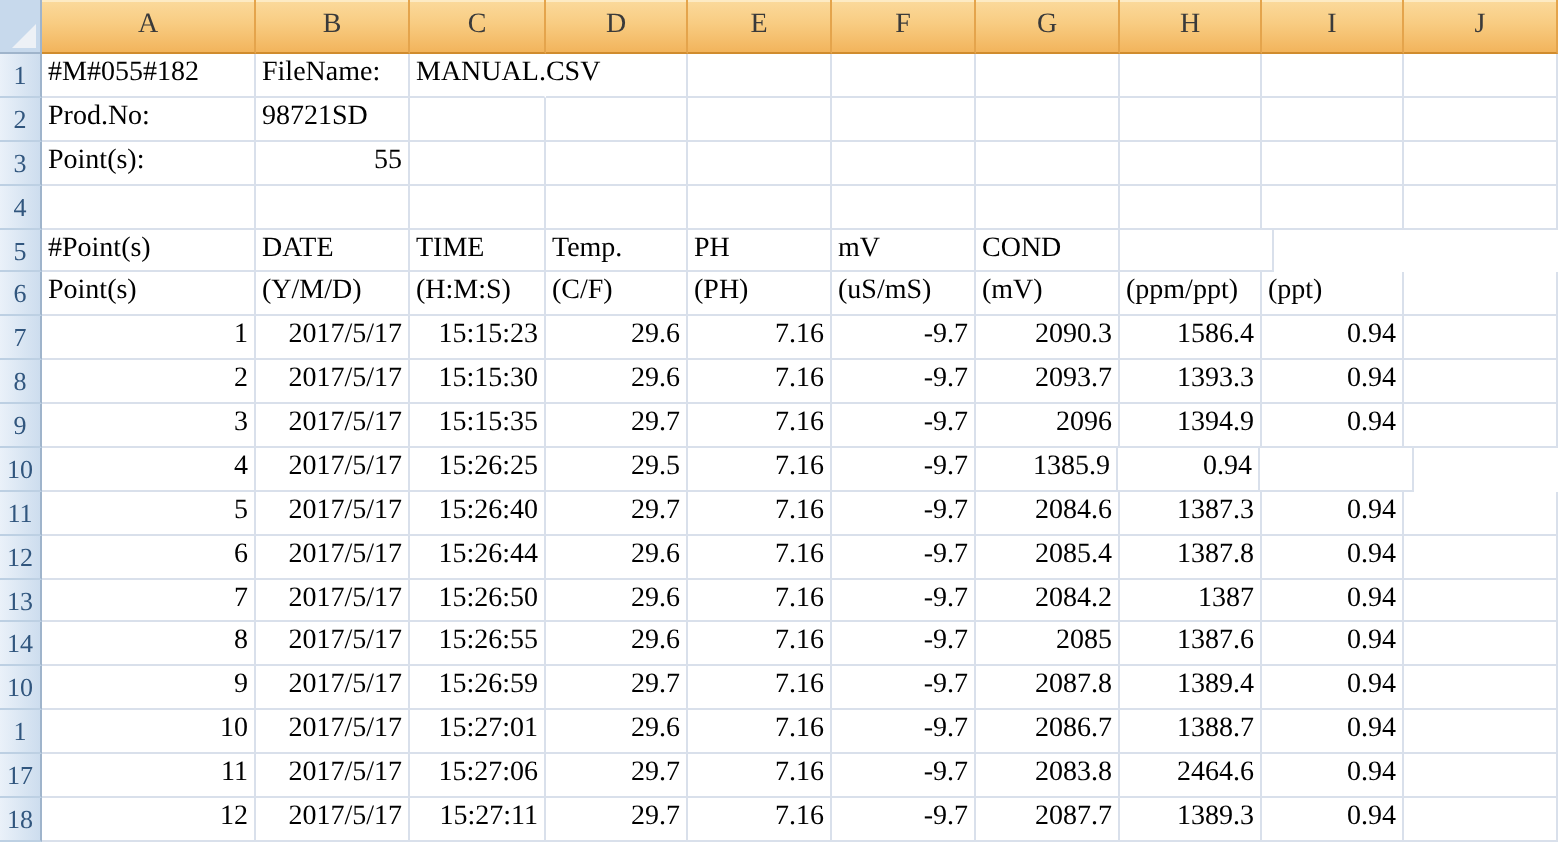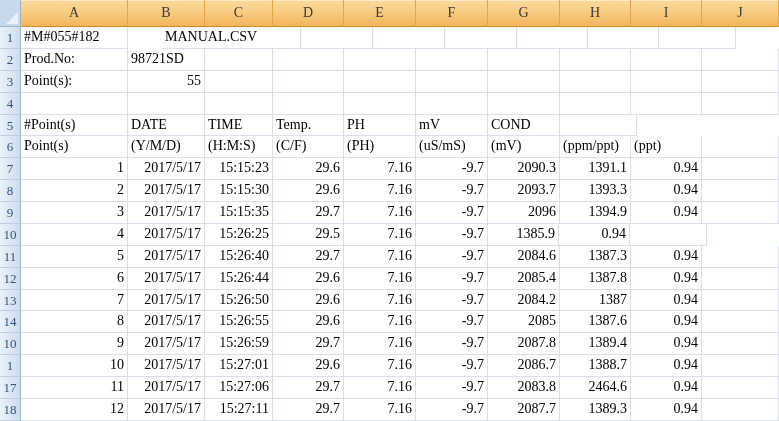--- a/index.html
+++ b/index.html
@@ -58,21 +58,21 @@
     border-bottom: 1px solid var(--c-gridline, #D9E0EB);
     padding: 0 3px; font-size: 14px; line-height: 20.5px;
     white-space: nowrap; overflow: hidden;
     color: var(--c-cell-text, #000);
     text-align: left;
   }
   .cell.ar { text-align: right; }
   
   [data-name="cell-C1"] {
     overflow: visible; border-right-color: transparent;
-    position: relative; z-index: 2; margin-left: 34px;
+    position: relative; z-index: 2;
   }
   
   .cw-A{width:107px}.cw-B{width:77px}.cw-C{width:68px}.cw-D{width:71px}
   .cw-E{width:72px}.cw-F{width:72px}.cw-G{width:72px}.cw-H{width:71px}
   .cw-I{width:71px}.cw-J{width:77px}
 </style>
 </head>
 <body>
 
 <div class="sheet" data-name="spreadsheet">
@@ -90,20 +90,21 @@
       <div class="ch cw-G" data-name="column-header-G">G</div>
       <div class="ch cw-H" data-name="column-header-H">H</div>
       <div class="ch cw-I" data-name="column-header-I">I</div>
       <div class="ch cw-J" data-name="column-header-J">J</div>
     </div>
   <div data-name="sheet-body">
 
   <div class="row" data-name="sheet-row-1">
         <div class="rh" data-name="row-header-1">1</div>
         <div class="cell cw-A" data-name="cell-A1">#M#055#182</div>
+        <div class="cell cw-B" data-name="cell-B1">FileName:</div>
         <div class="cell cw-C" data-name="cell-C1">MANUAL.CSV</div>
         <div class="cell cw-D" data-name="cell-D1"></div>
         <div class="cell cw-E" data-name="cell-E1"></div>
         <div class="cell cw-F" data-name="cell-F1"></div>
         <div class="cell cw-G" data-name="cell-G1"></div>
         <div class="cell cw-H" data-name="cell-H1"></div>
         <div class="cell cw-I" data-name="cell-I1"></div>
         <div class="cell cw-J" data-name="cell-J1"></div>
       </div>
       <div class="row" data-name="sheet-row-2">
@@ -171,21 +172,21 @@
       </div>
       <div class="row" data-name="sheet-row-7">
         <div class="rh" data-name="row-header-7">7</div>
         <div class="cell cw-A ar" data-name="cell-A7">1</div>
         <div class="cell cw-B ar" data-name="cell-B7">2017/5/17</div>
         <div class="cell cw-C ar" data-name="cell-C7">15:15:23</div>
         <div class="cell cw-D ar" data-name="cell-D7">29.6</div>
         <div class="cell cw-E ar" data-name="cell-E7">7.16</div>
         <div class="cell cw-F ar" data-name="cell-F7">-9.7</div>
         <div class="cell cw-G ar" data-name="cell-G7">2090.3</div>
-        <div class="cell cw-H ar" data-name="cell-H7">1391.1</div>
+        <div class="cell cw-H ar" data-name="cell-H7">1586.4</div>
         <div class="cell cw-I ar" data-name="cell-I7">0.94</div>
         <div class="cell cw-J" data-name="cell-J7"></div>
       </div>
       <div class="row" data-name="sheet-row-8">
         <div class="rh" data-name="row-header-8">8</div>
         <div class="cell cw-A ar" data-name="cell-A8">2</div>
         <div class="cell cw-B ar" data-name="cell-B8">2017/5/17</div>
         <div class="cell cw-C ar" data-name="cell-C8">15:15:30</div>
         <div class="cell cw-D ar" data-name="cell-D8">29.6</div>
         <div class="cell cw-E ar" data-name="cell-E8">7.16</div>

